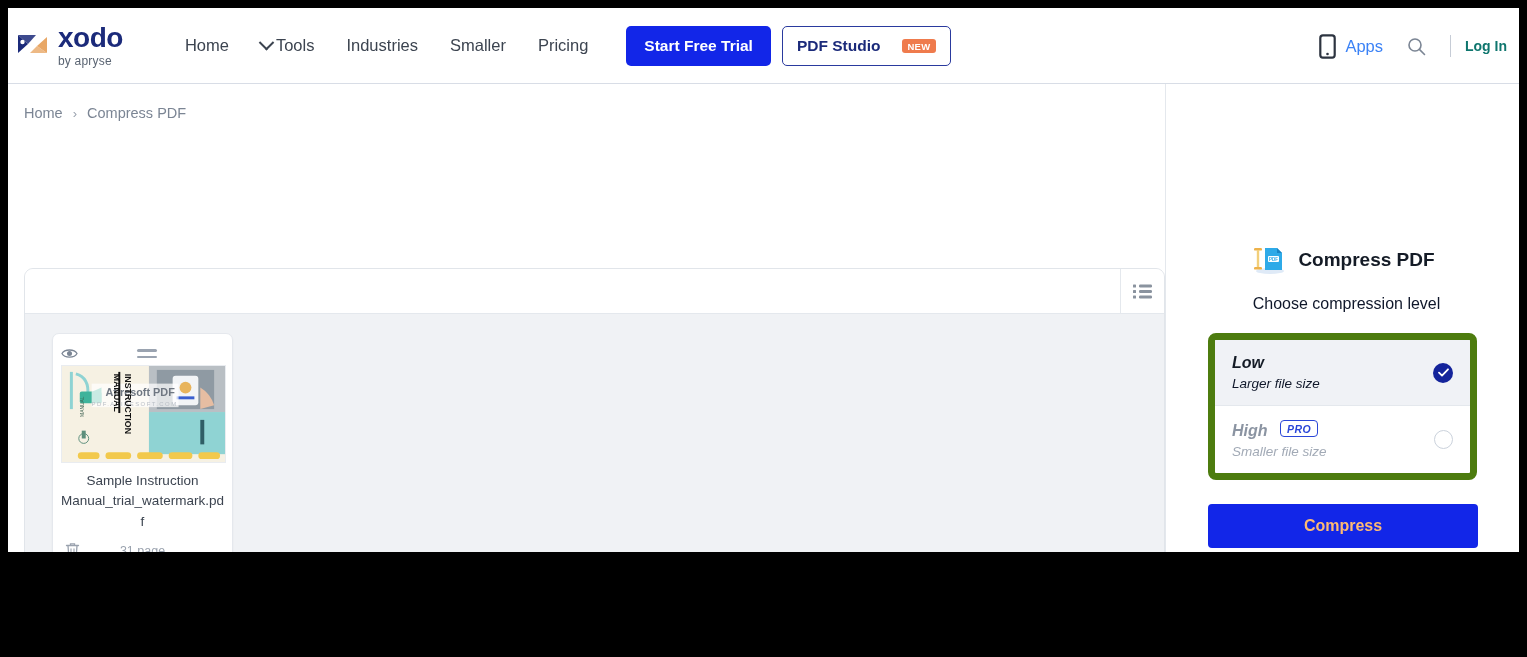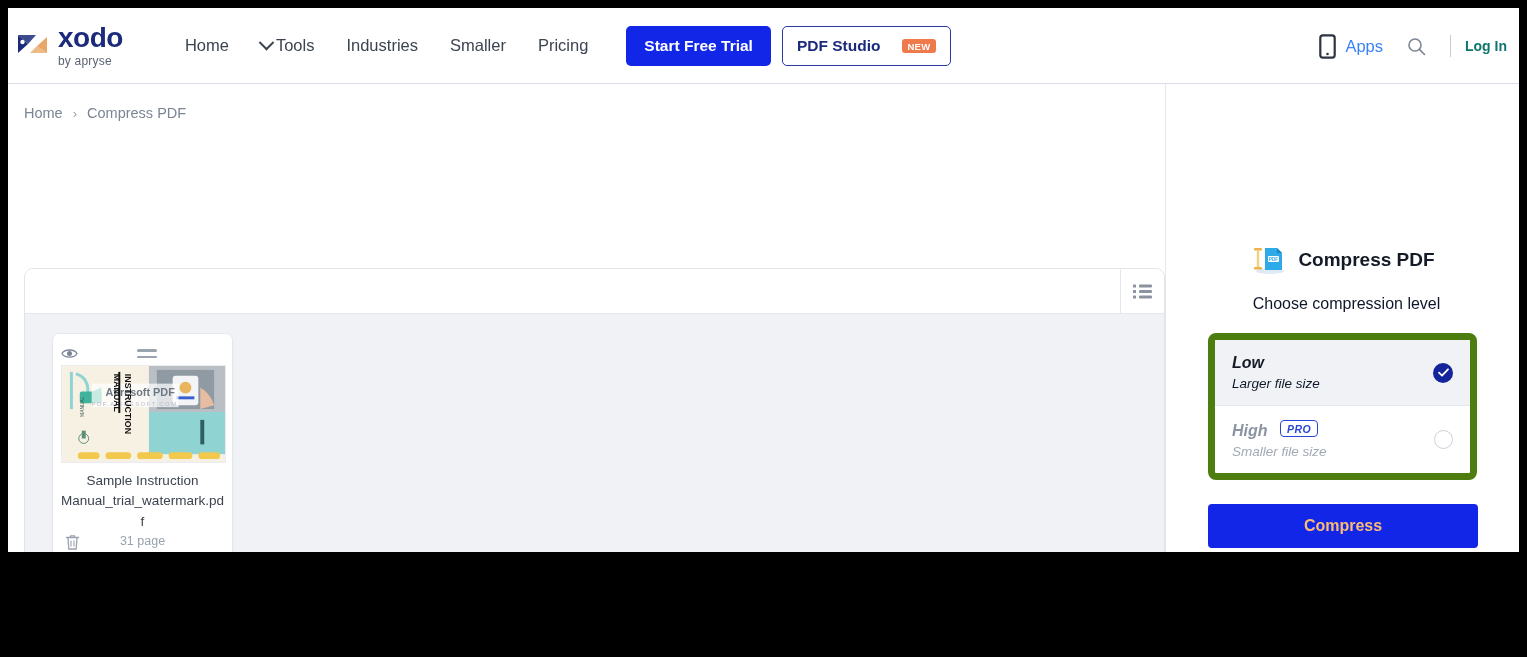--- a/index.html
+++ b/index.html
@@ -181,21 +181,21 @@
     background: #f7f4ec;
   }
   .fc-name {
     font-size: 13.5px; color: #3c4450;
     text-align: center;
     line-height: 1.5;
     padding: 8px 0 2px 0;
     word-break: break-word;
   }
   .fc-foot {
-    display: flex; 
+    display: flex; align-items: center;
     height: 34px;
     position: relative;
   }
   .fc-trash { cursor: pointer; display: flex; padding-left: 4px;}
   .fc-pages {
     position: absolute; left: 0; right: 0;
     text-align: center;
     font-size: 12.5px; color: #9aa2ae;
     pointer-events: none;
   }

